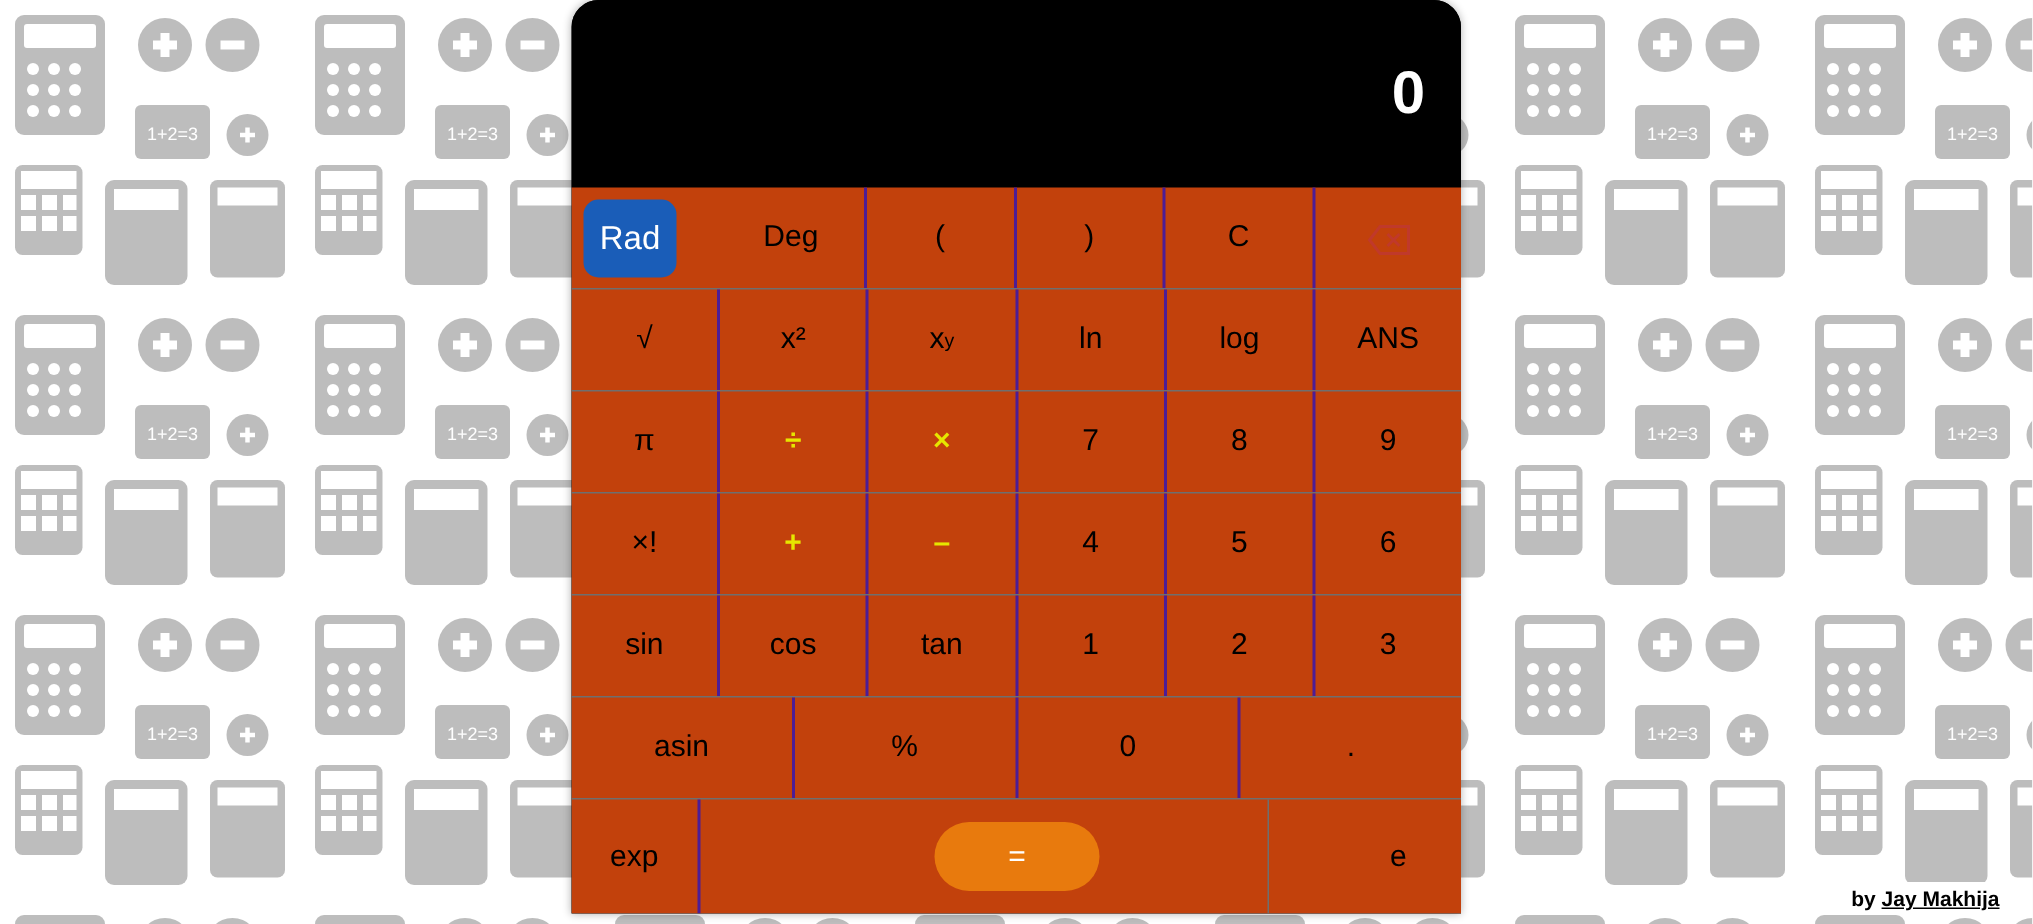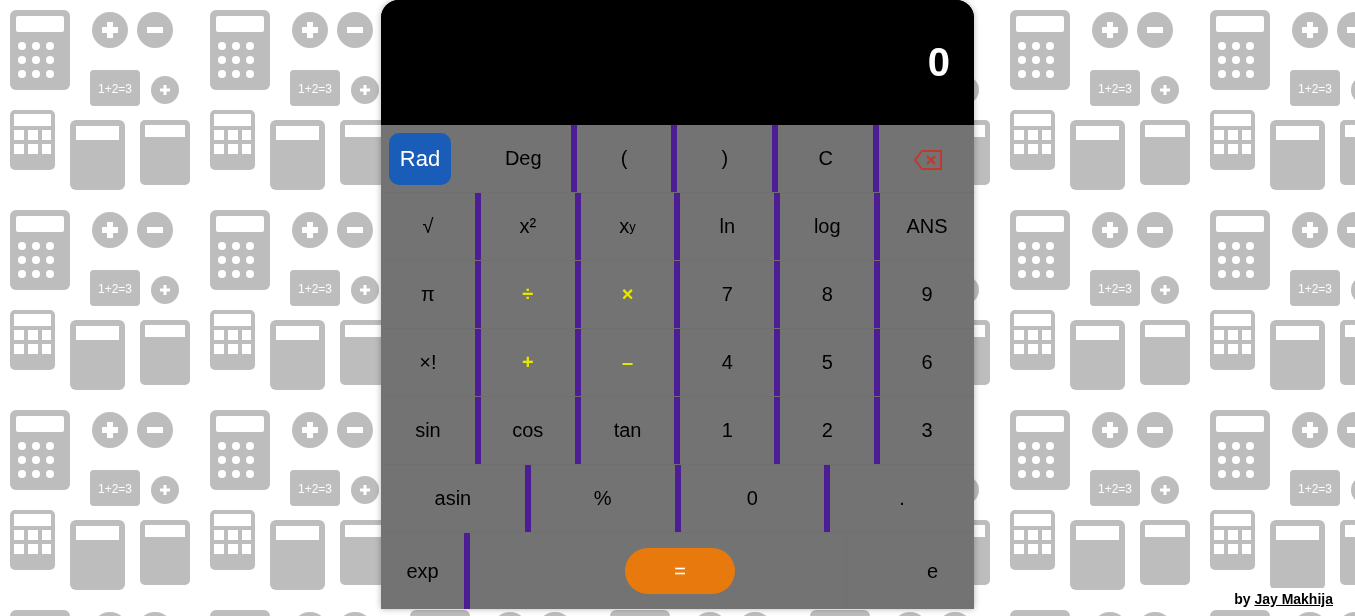--- a/index.html
+++ b/index.html
@@ -33,37 +33,37 @@
   background: #000;
   color: #fff;
   display: flex;
   align-items: center;
   justify-content: flex-end;
   padding: 0 24px;
   font-size: 40px;
   font-weight: bold;
 }
 .buttons {
-  background: #737373;
+  background: #c2410c;
 }
 .row {
   display: flex;
   border-bottom: 1px solid #6f6f6f;
   height: 68px;
 }
 .row:last-child { border-bottom: none; gap: 44px; }
 .cell {
   flex: 1;
   display: flex;
   align-items: center;
   justify-content: center;
   font-size: 20px;
   color: #000;
   cursor: pointer;
-  border-right: 6px solid #4c1d95;
+  border-right: 2px solid #4c1d95;
   user-select: none;
 }
 .cell:last-child { border-right: none; }
 .rad-active {
   background: #1a5db8;
   color: #fff;
   border-radius: 10px;
   margin: 8px;
   flex: 0 0 auto;
   width: 62px;

